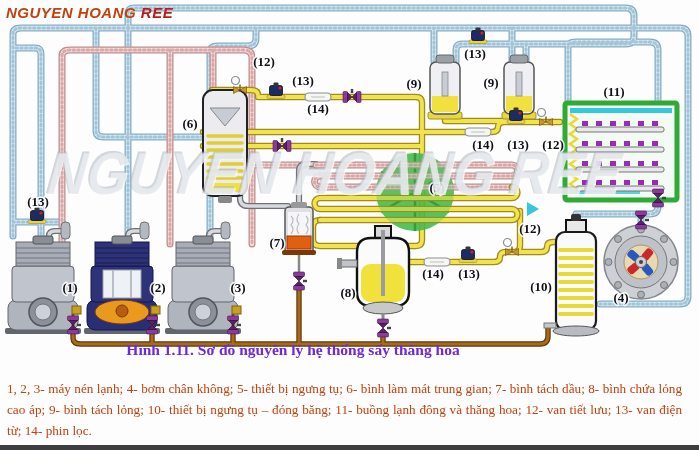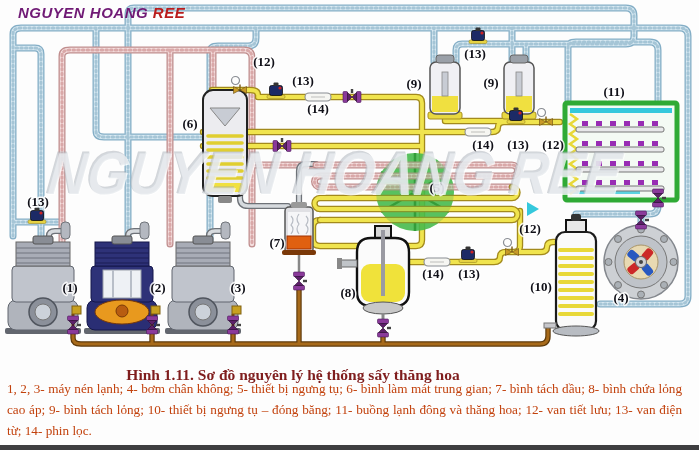--- a/index.html
+++ b/index.html
@@ -16,28 +16,28 @@
   .pOy{stroke:#a38a1c;stroke-width:6.4;}
   .pIy{stroke:#f0e44e;stroke-width:3.8;}
   .pOg{stroke:#6e7278;stroke-width:6.2;}
   .pIg{stroke:#d6dade;stroke-width:3.6;}
   .pOr{stroke:#5e3a0a;stroke-width:5.4;}
   .pIr{stroke:#a76a1a;stroke-width:3;}
   .lbl{font:bold 13px "Liberation Serif",serif;fill:#101018;text-anchor:middle;
        paint-order:stroke;stroke:rgba(255,255,255,.85);stroke-width:3px;stroke-linejoin:round;}
   .logo{position:absolute;left:6px;top:4px;font:italic 900 15px "Liberation Sans",sans-serif;
         letter-spacing:.5px;z-index:7;white-space:nowrap;}
-  .logo .red{color:#701a75;margin-left:12px;}
+  .logo .red{color:#c2410c;}
   .logo .green{color:#b91c1c;}
   .wm{position:absolute;left:48px;top:142px;font:italic 900 54px "Liberation Sans",sans-serif;
       color:rgba(216,221,227,.5);white-space:nowrap;letter-spacing:0;
       text-shadow:1px 1px 0 rgba(255,255,255,.75),-1px -1px 0 rgba(158,164,172,.45);
       transform:skewX(-6deg) scaleY(1.12);pointer-events:none;z-index:6;}
-  .caption{position:absolute;left:0;top:366px;width:586px;text-align:center;
-           font:bold 15.5px "Liberation Serif",serif;color:#7f1d1d;z-index:3;}
+  .caption{position:absolute;left:0;top:341px;width:586px;text-align:center;
+           font:bold 15.5px "Liberation Serif",serif;color:#6d28d9;z-index:3;}
   .legend{position:absolute;left:7px;top:378px;width:675px;text-align:justify;
           font:13.2px "Liberation Serif",serif;color:#c2410c;line-height:1.6;z-index:3;}
   .botbar{position:absolute;left:0;bottom:0;width:699px;height:5px;background:#3e3e40;z-index:4;}
 </style>
 </head>
 <body>
 
 <div id="stage">
 
 <svg width="699" height="358" viewBox="0 0 699 358">

